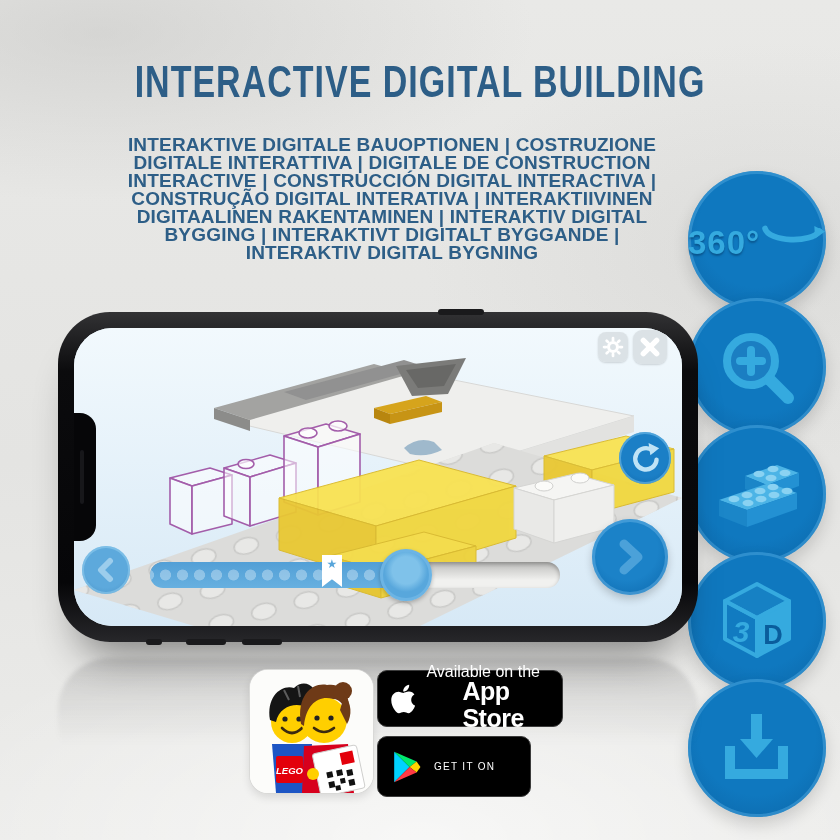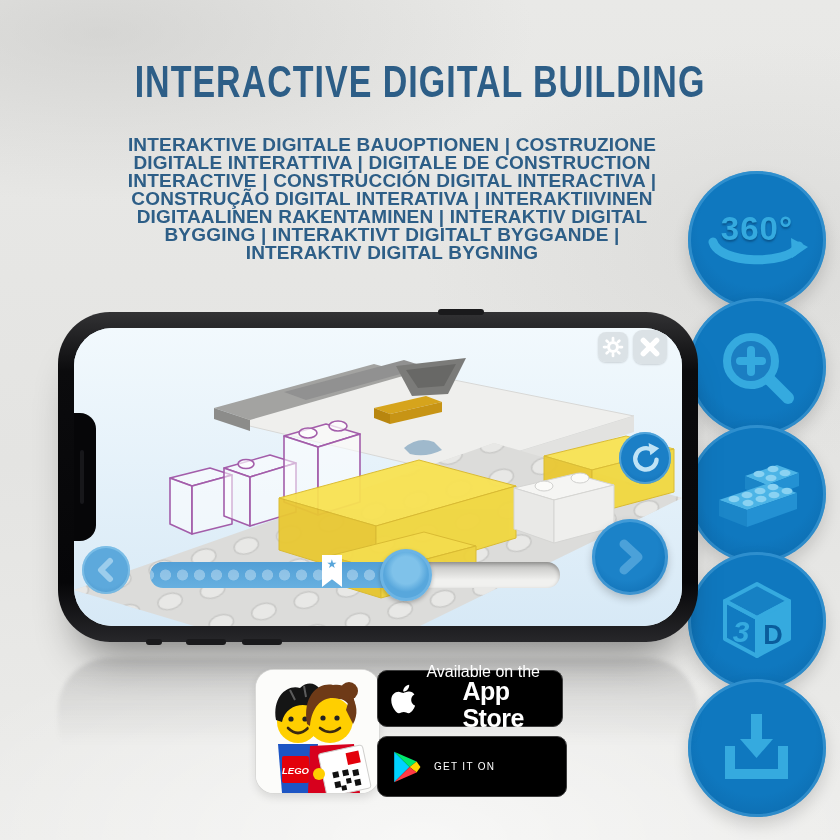--- a/index.html
+++ b/index.html
@@ -15,21 +15,21 @@
   .title{position:absolute;top:56px;left:0;width:100%;text-align:center;
     color:#2d5e87;font-weight:bold;font-size:34px;letter-spacing:1px;
     transform:scaleY(1.32);transform-origin:top center;white-space:nowrap;}
   .subtitle{position:absolute;top:136px;left:112px;width:560px;text-align:center;
     color:#2d5e87;font-weight:bold;font-size:19px;line-height:18px;letter-spacing:.2px;}
 
   
   .feature-btn{position:absolute;left:688px;width:138px;height:138px;border-radius:50%;
     background:radial-gradient(circle at 50% 42%, #0f78bf 0 55%, #0b65a6 100%);
     box-shadow:inset 0 0 0 3px rgba(72,163,218,.55), 0 8px 16px rgba(0,0,0,.15);
-    display:flex;flex-direction:column;align-items:center;justify-content:center;cursor:pointer;}
+    display:flex;flex-direction:row;align-items:center;justify-content:center;cursor:pointer;}
   .fb-360-label{color:#35aadf;font-weight:bold;font-size:33px;letter-spacing:1px;
     line-height:30px;margin-top:6px;text-shadow:0 2px 2px rgba(6,60,105,.55);}
   .fb-360-arrow{margin-top:-8px;}
 
   
   .phone{position:absolute;left:58px;top:312px;width:640px;height:330px;border-radius:52px;
     background:linear-gradient(180deg,#323234 0%,#0b0b0d 18%,#060608 82%,#27272a 100%);
     box-shadow:0 32px 42px -20px rgba(0,0,0,.45);}
   .edge-btn{position:absolute;background:#1a1a1c;border-radius:3px;}
   .screen{position:absolute;left:16px;top:16px;width:608px;height:298px;border-radius:38px;
@@ -71,26 +71,26 @@
   .handle{position:absolute;left:230px;top:-13px;width:52px;height:52px;border-radius:50%;
     background:radial-gradient(circle at 50% 40%,#7fc2ea 0 38%,#58a7dc 60% 100%);
     border:3px solid #6cb4e4;box-sizing:border-box;
     box-shadow:0 2px 4px rgba(0,0,0,.25);z-index:10;cursor:grab;}
 
   .phone-reflection{position:absolute;left:58px;top:658px;width:640px;height:120px;border-radius:52px;
     background:linear-gradient(180deg,rgba(90,90,92,.20),rgba(231,231,229,0) 72%);
     filter:blur(2px);}
 
   
-  .app-icon{position:absolute;left:256px;top:670px;width:123px;height:123px;border-radius:18px;
+  .app-icon{position:absolute;left:250px;top:670px;width:123px;height:123px;border-radius:18px;
     background:#fff;overflow:hidden;box-shadow:0 0 0 1px #d9d9d7,0 4px 10px rgba(0,0,0,.12);cursor:pointer;}
   .badge{position:absolute;left:377px;background:#000;border-radius:10px;border:1px solid #3c3c3c;
     box-sizing:border-box;display:flex;align-items:center;padding:0 13px;gap:11px;color:#fff;cursor:pointer;}
   .badge-appstore{top:670px;width:186px;height:57px;}
-  .badge-googleplay{top:736px;width:190px;height:61px;}
+  .badge-googleplay{top:736px;width:154px;height:61px;}
   .badge .txt{display:flex;flex-direction:column;justify-content:center;}
   .badge .tagline{font-size:16px;line-height:13px;}
   .badge .tagline-gp{font-size:10px;letter-spacing:1.3px;line-height:12px;}
   .badge .store{font-size:25px;font-weight:bold;line-height:27px;letter-spacing:-.5px;margin-left:36px;}
   .badge .store-gp{font-size:23px;font-weight:bold;line-height:26px;letter-spacing:-.3px;}
 </style>
 </head>
 <body>
 
 <div class="stage">

